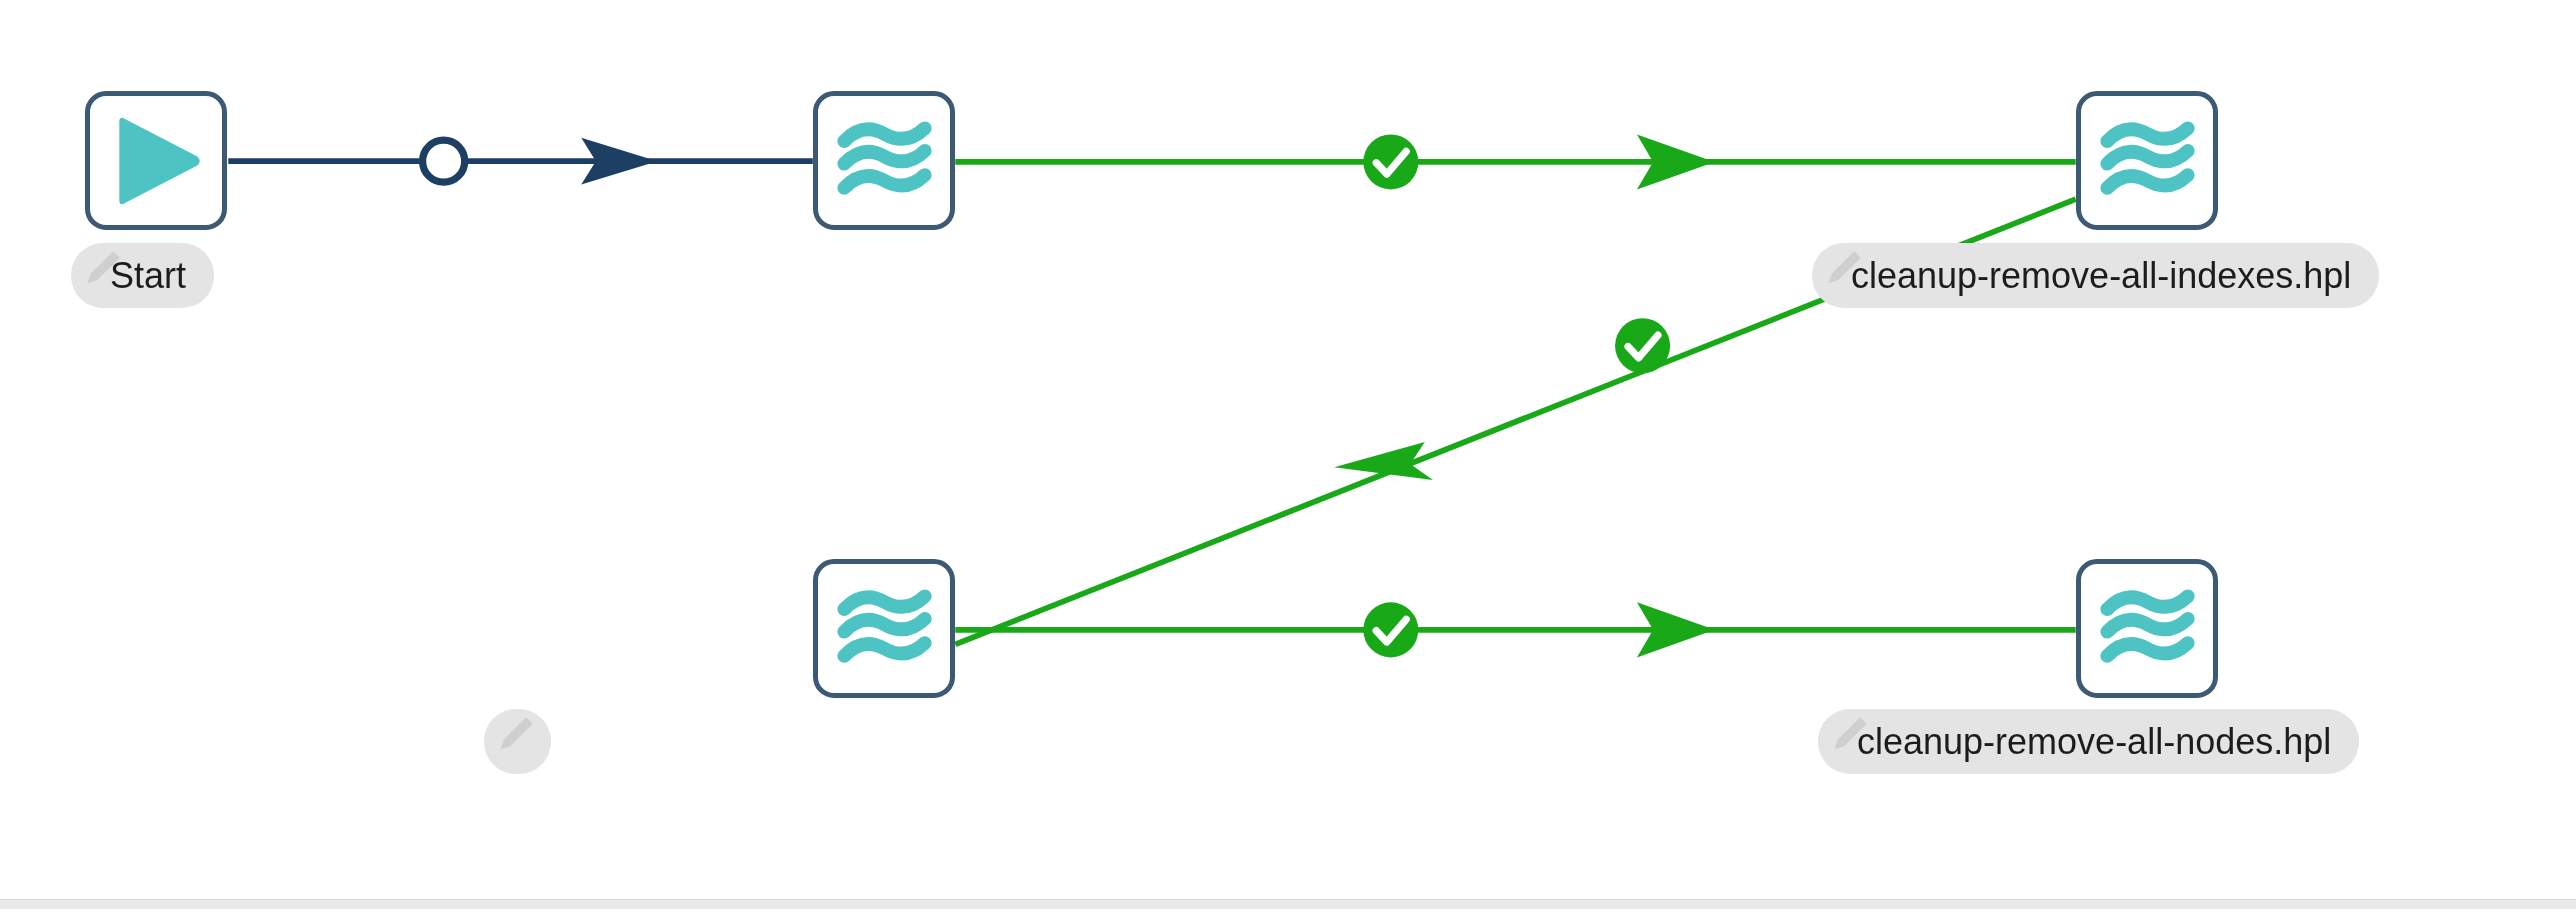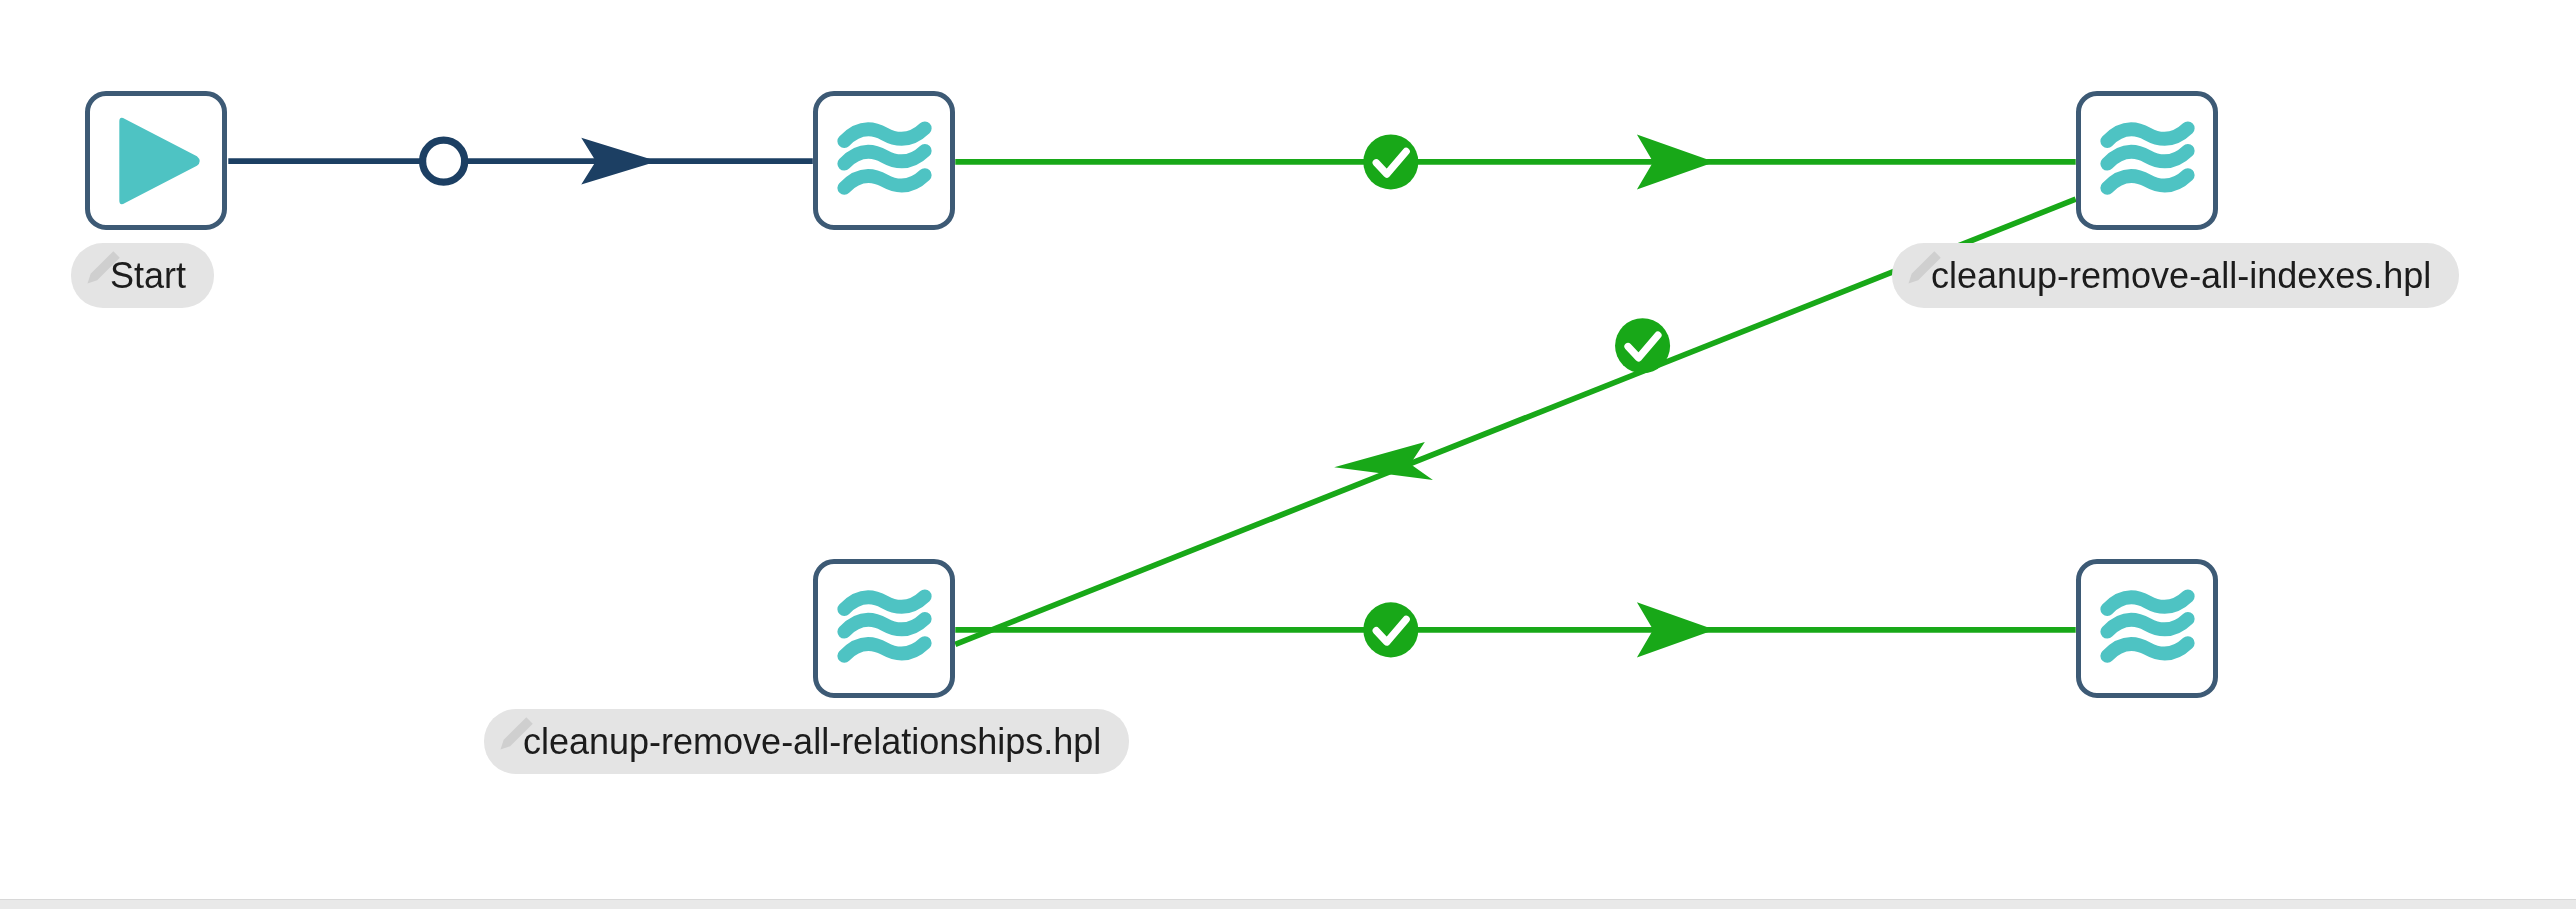--- a/index.html
+++ b/index.html
@@ -176,30 +176,35 @@
   </div>
 
   <div class="label-pill" style="left:71px; top:243px;">
     <svg class="pencil-wm" viewBox="0 0 52 52">
       <path d="M40 4 L48 12 L20 40 L8 44 L12 32 Z" fill="#cfcfcf"></path>
     </svg>
     <span class="pill-text">Start</span>
   </div>
 
 
-  <div class="label-pill" style="left:1892px; top:243px;text-align:center;">
+  <div class="label-pill" style="left:1812px; top:243px;text-align:center;">
     <svg class="pencil-wm" viewBox="0 0 52 52">
       <path d="M40 4 L48 12 L20 40 L8 44 L12 32 Z" fill="#cfcfcf"></path>
     </svg>
     <span class="pill-text">cleanup-remove-all-indexes.hpl</span>
   </div>
 
   <div class="label-pill" style="left:484px; top:709px;">
     <svg class="pencil-wm" viewBox="0 0 52 52">
       <path d="M40 4 L48 12 L20 40 L8 44 L12 32 Z" fill="#cfcfcf"></path>
     </svg>
-    <span class="pill-text">cleanup-remove-all-relationships.hpl</span>
-  </div>
-
+  </div>
+
+  <div class="label-pill" style="left:1818px; top:709px;">
+    <svg class="pencil-wm" viewBox="0 0 52 52">
+      <path d="M40 4 L48 12 L20 40 L8 44 L12 32 Z" fill="#cfcfcf"></path>
+    </svg>
+    <span class="pill-text">cleanup-remove-all-nodes.hpl</span>
+  </div>
 
   <div class="bottom-rule"></div>
 </div>
 
 
 </body></html>

